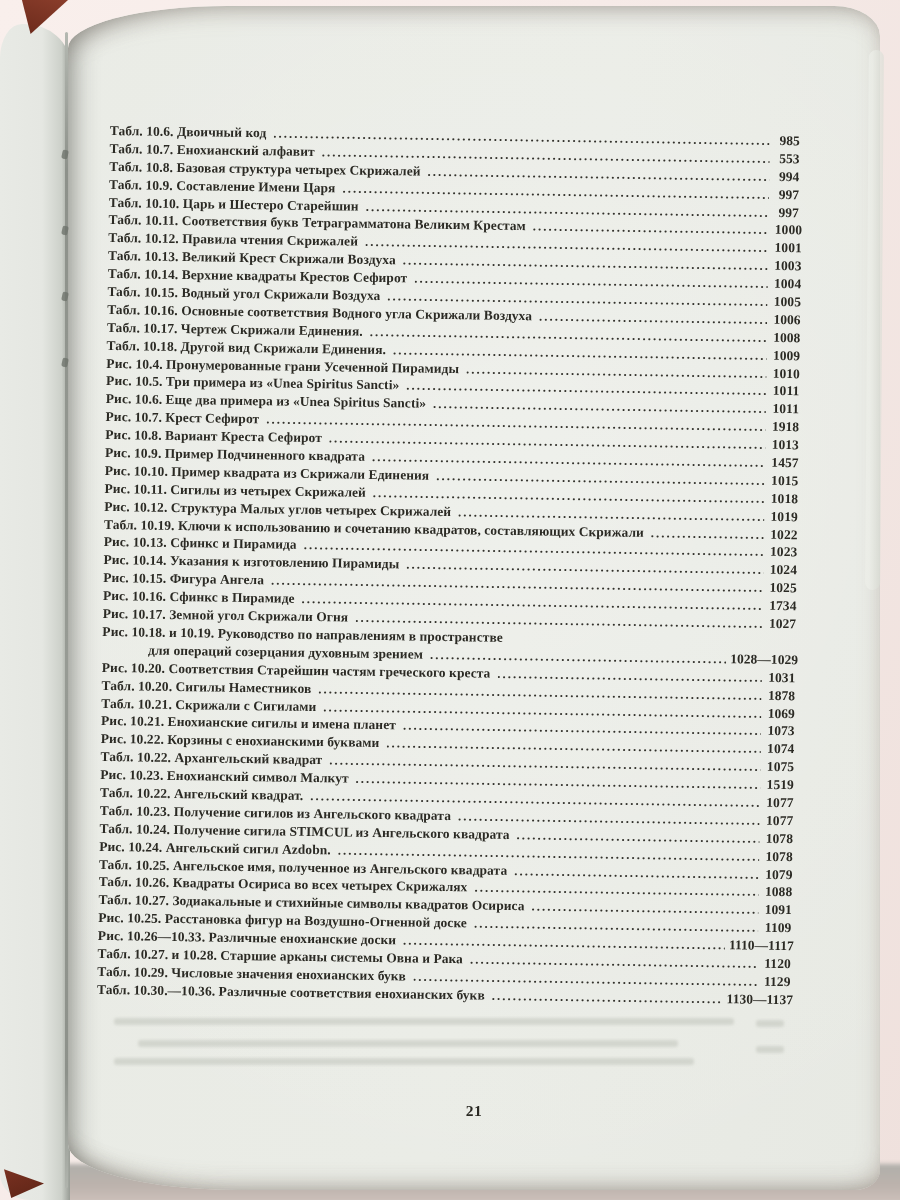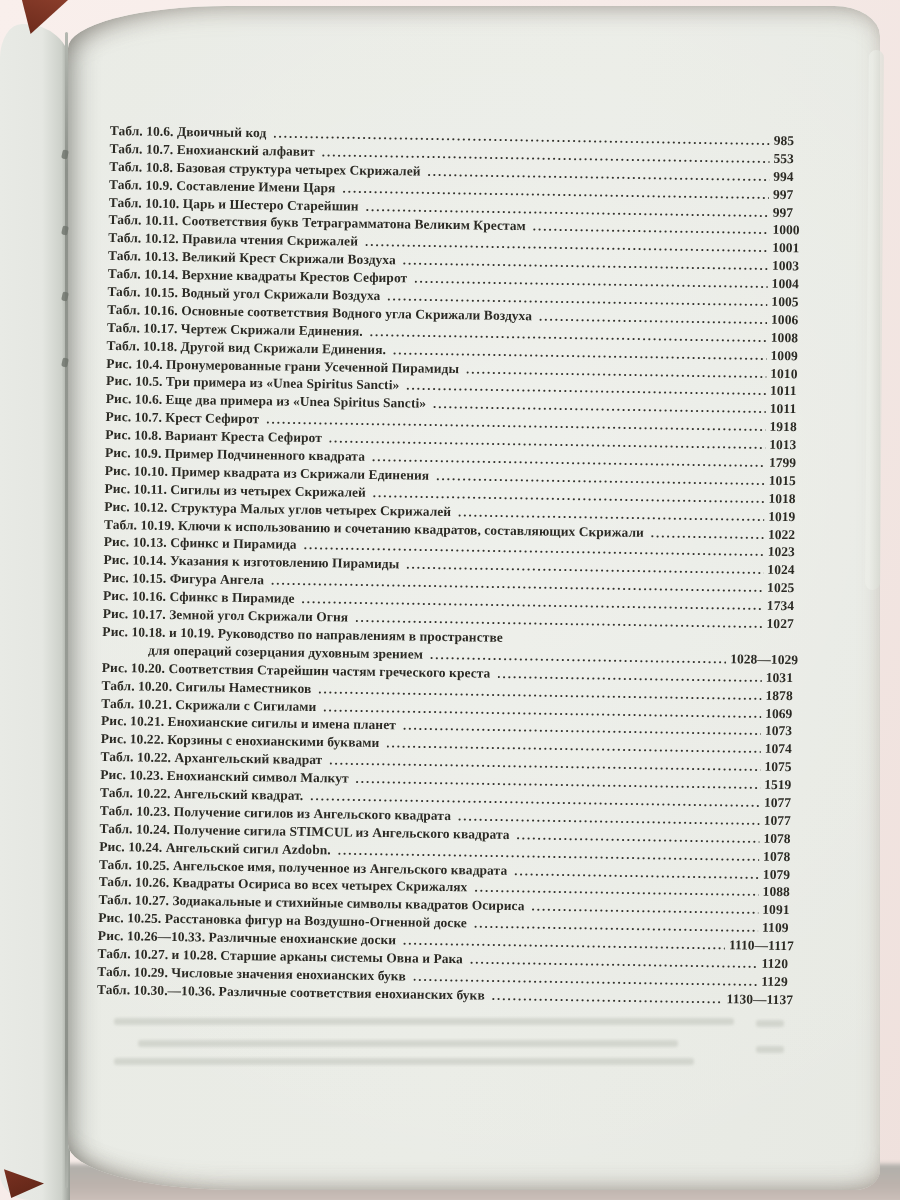--- a/index.html
+++ b/index.html
@@ -86,21 +86,21 @@
     font-size:13.4px;font-weight:700;letter-spacing:.1px;
     white-space:nowrap;
   }
   .row.indent{padding-left:46px;}
   .lbl{flex:0 0 auto;}
   .dots{
     flex:1 1 auto;min-width:10px;overflow:hidden;
     margin:0 4px 0 7px;
     font-size:12.6px;letter-spacing:2.1px;color:#32312b;
   }
-  .pg{flex:0 0 auto;min-width:32px;text-align:left;}
+  .pg{flex:0 0 auto;min-width:32px;text-align:center;}
 
   
   .ghost{
     position:absolute;height:7px;background:#b4b8ae;opacity:.42;
     filter:blur(1.6px);border-radius:3px;z-index:1;
   }
 
   .pagenum{
     position:absolute;left:0;top:1096px;width:100%;
     text-align:center;font-size:15.5px;font-weight:700;color:#2b2a24;
@@ -221,21 +221,21 @@
     <span class="pg">1918</span>
   </li>
         <li class="row">
     <span class="lbl">Рис. 10.8. Вариант Креста Сефирот</span>
     <span class="dots" aria-hidden="true">................................................................................................................................................................................................................................................</span>
     <span class="pg">1013</span>
   </li>
         <li class="row">
     <span class="lbl">Рис. 10.9. Пример Подчиненного квадрата</span>
     <span class="dots" aria-hidden="true">................................................................................................................................................................................................................................................</span>
-    <span class="pg">1799</span>
+    <span class="pg">1457</span>
   </li>
         <li class="row">
     <span class="lbl">Рис. 10.10. Пример квадрата из Скрижали Единения</span>
     <span class="dots" aria-hidden="true">................................................................................................................................................................................................................................................</span>
     <span class="pg">1015</span>
   </li>
         <li class="row">
     <span class="lbl">Рис. 10.11. Сигилы из четырех Скрижалей</span>
     <span class="dots" aria-hidden="true">................................................................................................................................................................................................................................................</span>
     <span class="pg">1018</span>
@@ -374,15 +374,16 @@
     <span class="dots" aria-hidden="true">................................................................................................................................................................................................................................................</span>
     <span class="pg">1129</span>
   </li>
         <li class="row">
     <span class="lbl">Табл. 10.30.—10.36. Различные соответствия енохианских букв</span>
     <span class="dots" aria-hidden="true">................................................................................................................................................................................................................................................</span>
     <span class="pg">1130—1137</span>
   </li>
       </ol>
 
+    <div class="pagenum">21</div>
   </div>
 
 </div>
 
 </body></html>

